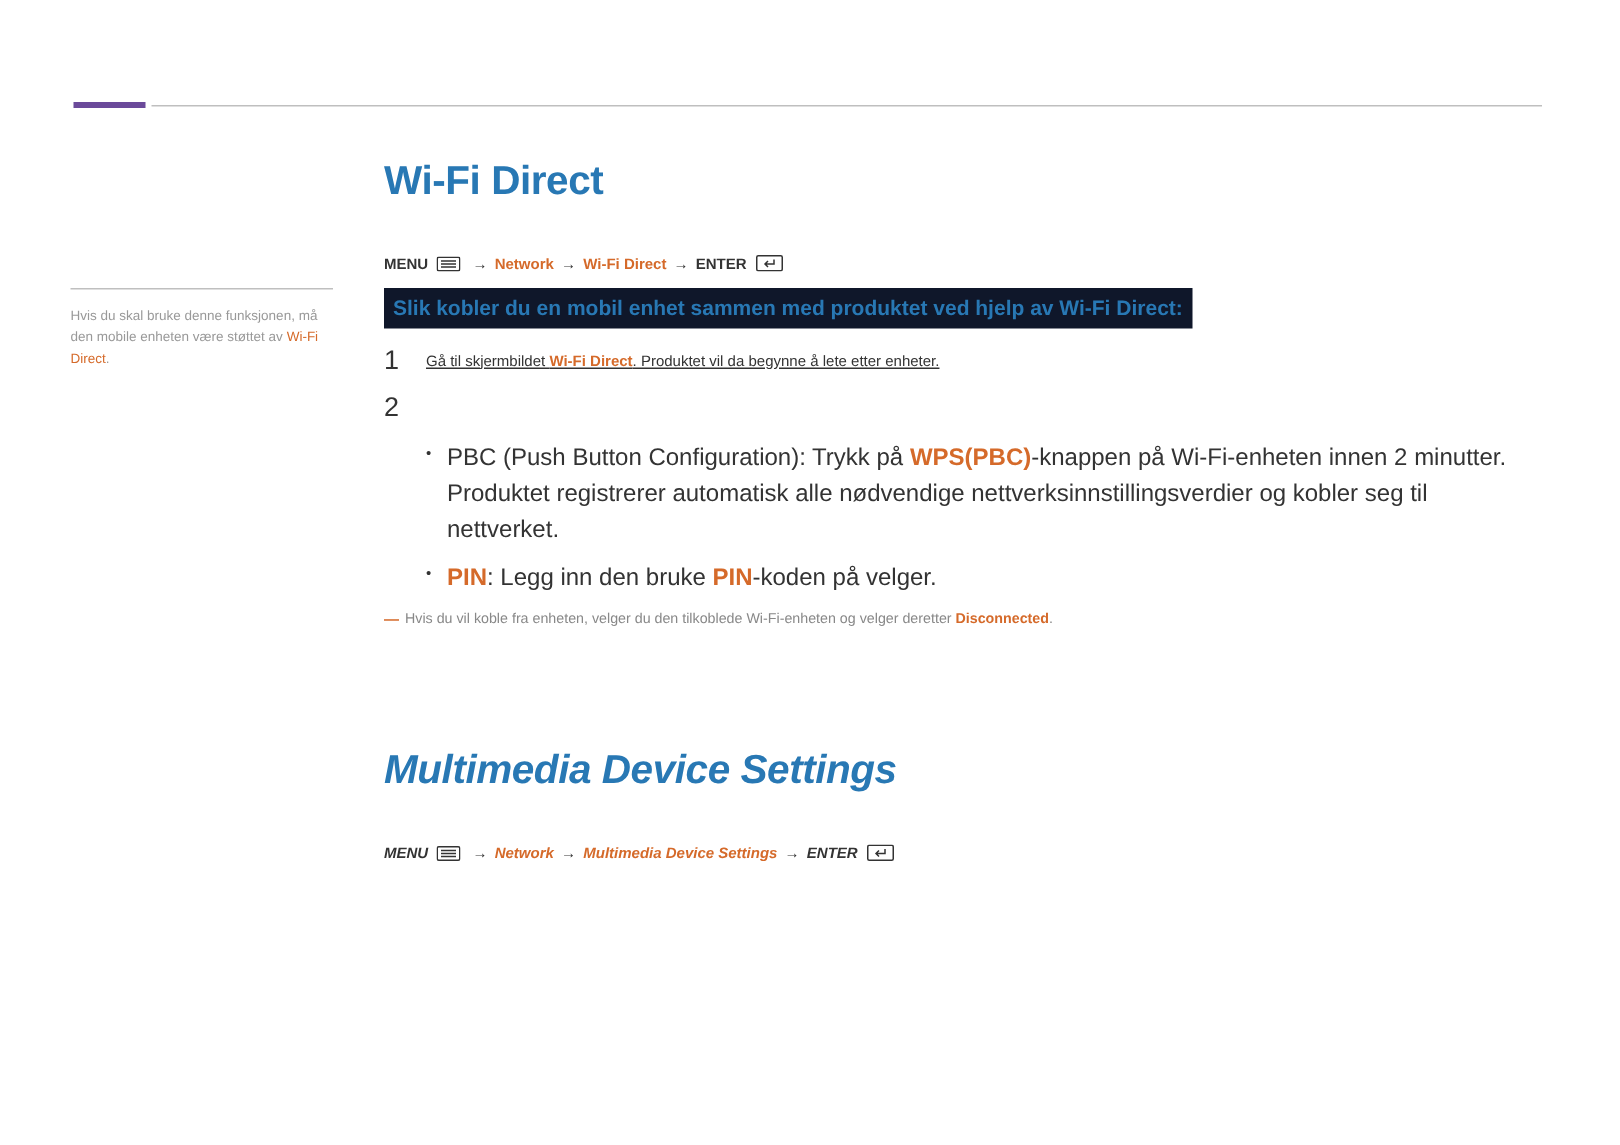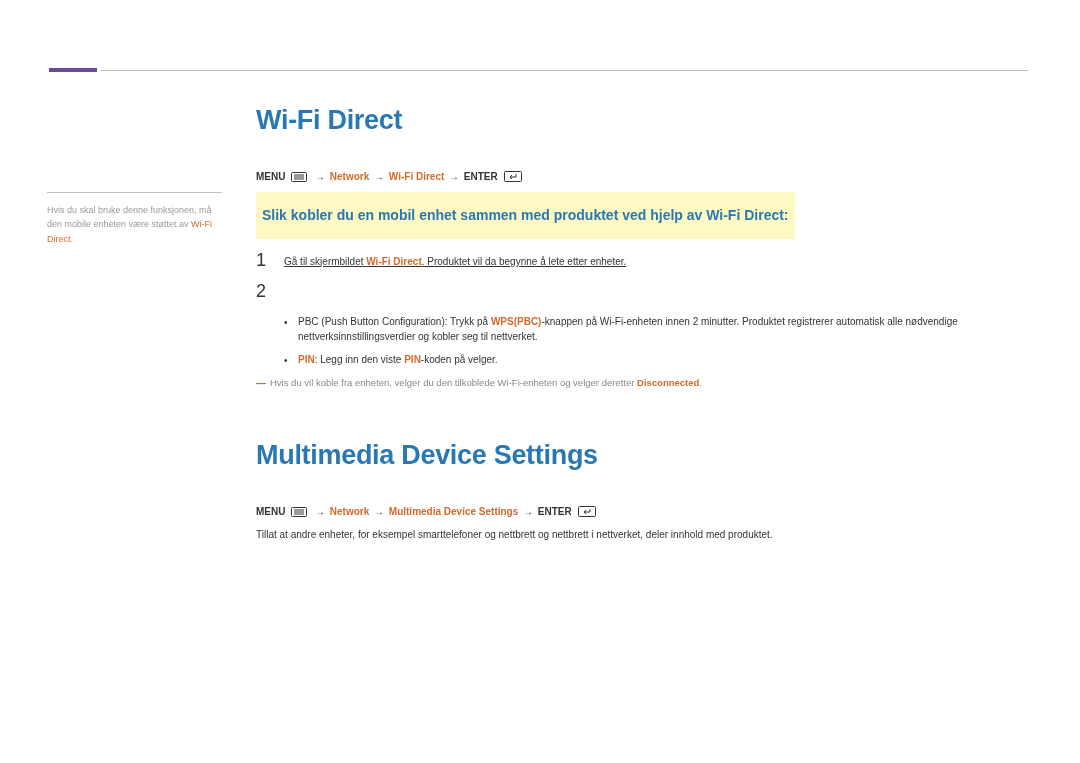--- a/index.html
+++ b/index.html
@@ -71,25 +71,25 @@
       margin: 0 3px;
     }
     .menu-icon svg, .enter-icon svg { display: block; }
     p.body-text {
       font-size: 10px;
       color: #333;
       margin-bottom: 14px;
       line-height: 1.55;
     }
     .sub-heading {
-      background: #fef9c3;
+      background: #0f172a;
       color: #2878b4;
       font-weight: 700;
       font-size: 14px;
-      padding: 13px 6px;
+      padding: 3px 6px;
       display: inline-block;
       margin-bottom: 12px;
     }
     .step {
       display: flex;
       align-items: flex-start;
       margin-bottom: 12px;
     }
     .step-num {
       color: #333;
@@ -117,21 +117,21 @@
       margin-bottom: 8px;
     }
     .bullet-dot {
       width: 14px;
       flex-shrink: 0;
       color: #333;
       font-size: 10px;
       padding-top: 1px;
     }
     .bullet-text {
-      font-size: 10px;
+      font-size: 16px;
       color: #333;
       line-height: 1.5;
     }
     .bullet-text .hl { color: #d56a2a; font-weight: 700; }
     .note-row {
       display: flex;
       align-items: flex-start;
       padding-left: 0px;
       margin-top: 6px;
     }
@@ -141,21 +141,22 @@
       font-size: 10px;
       width: 14px;
       flex-shrink: 0;
     }
     .note-text {
       font-size: 9.5px;
       color: #888;
     }
     .note-text .hl { color: #d56a2a; font-weight: 700; }
     .section2 {
-      margin-top: 44px;
+      margin-top: 72px;
+      font-style: italic;
     }
   </style>
 </head>
 <body>
 
 <div class="purple-bar"></div>
 <div class="top-rule"></div>
 
 <div class="sidebar">
   <div class="sidebar-rule"></div>
@@ -209,21 +210,21 @@
   <div class="inner-list">
     <div class="bullet-row">
       <div class="bullet-dot">•</div>
       <div class="bullet-text">
         <span>PBC (Push Button Configuration): Trykk på </span><span class="hl">WPS(PBC)</span><span>-knappen på Wi-Fi-enheten innen 2 minutter. Produktet registrerer automatisk alle nødvendige nettverksinnstillingsverdier og kobler seg til nettverket.</span>
       </div>
     </div>
     <div class="bullet-row">
       <div class="bullet-dot">•</div>
       <div class="bullet-text">
-        <span class="hl">PIN</span><span>: Legg inn den viste </span><span class="hl">PIN</span><span>-koden på velger.</span>
+        <span class="hl">PIN</span><span>: Legg inn den bruke </span><span class="hl">PIN</span><span>-koden på velger.</span>
       </div>
     </div>
   </div>
 
   <div class="note-row">
     <div class="note-dash">―</div>
     <div class="note-text">
       <span>Hvis du vil koble fra enheten, velger du den tilkoblede Wi-Fi-enheten og velger deretter </span><span class="hl">Disconnected</span><span>.</span>
     </div>
   </div>
@@ -246,16 +247,15 @@
       <span class="orange">Multimedia Device Settings</span>
       <span class="arrow">→</span>
       <span class="bold">ENTER</span>
       <span class="enter-icon">
         <svg width="18" height="11" viewBox="0 0 18 11">
             <rect x="0.5" y="0.5" width="17" height="10" rx="1" fill="none" stroke="#333" stroke-width="1"></rect>
             <path d="M12 3 L12 6 L6 6 M8 4 L6 6 L8 8" fill="none" stroke="#333" stroke-width="1"></path>
           </svg>
       </span>
     </div>
-    <p class="body-text">Tillat at andre enheter, for eksempel smarttelefoner og nettbrett og nettbrett i nettverket, deler innhold med produktet.</p>
   </div>
 
 </div>
 
 </body></html>

